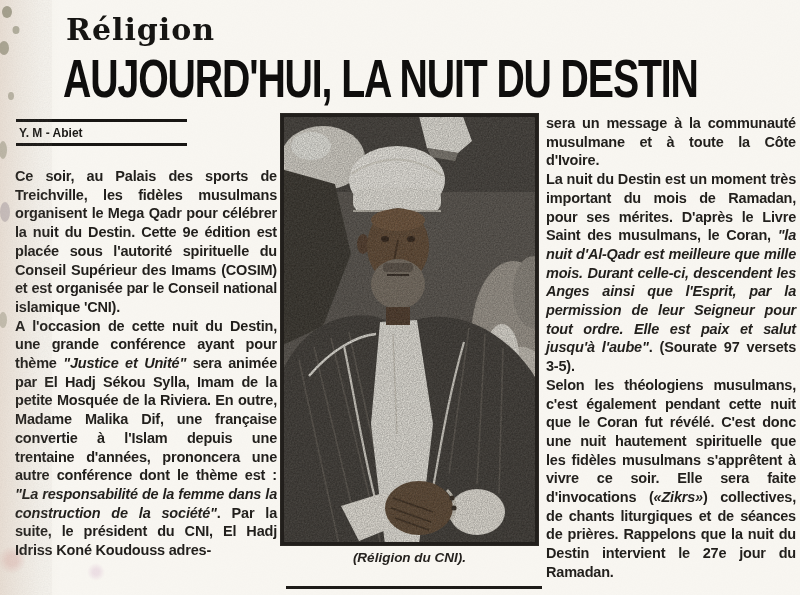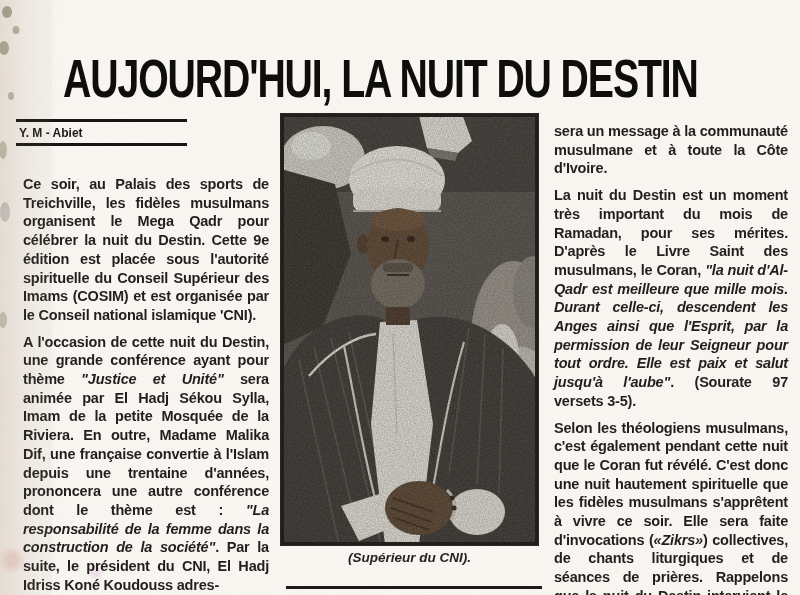--- a/index.html
+++ b/index.html
@@ -33,21 +33,21 @@
     border-top:3.5px solid #161412;border-bottom:3.5px solid #161412;
     padding:4px 0 3px 3px;
     font-weight:bold;font-size:12px;color:#1a1815;
   }
   .col{
     position:absolute;
     font-size:14.5px;line-height:18.7px;font-weight:bold;
     letter-spacing:-0.2px;
     text-align:justify;color:#201e1b;
   }
-  .col p{margin:8px;}
+  .col p{margin:0;}
   .col-left{left:15px;top:167px;width:262px;height:410px;}
   .col-right{left:546px;top:114px;width:250px;height:470px;}
   .ital{font-style:italic;}
   .photo{
     position:absolute;left:281px;top:114px;width:257px;height:431px;margin:0;
     outline:1px solid #2a2723;
   }
   .caption{
     position:absolute;left:281px;top:550px;width:257px;
     text-align:center;font-style:italic;font-weight:bold;
@@ -56,20 +56,21 @@
   .caption-rule{
     position:absolute;left:286px;top:586px;width:256px;height:3px;
     background:#1c1a17;
   }
 </style>
 </head>
 <body>
 
 <div class="page">
 
+  <div class="kicker">Réligion</div>
 
   <h1 class="headline">AUJOURD'HUI, LA NUIT DU DESTIN</h1>
 
   <div class="byline">
     <span>Y. M - Abiet</span>
   </div>
 
   <div class="col col-left">
       <p><span>Ce soir, au Palais des sports de Treichville, les fidèles musulmans organisent le Mega Qadr pour célébrer la nuit du Destin. Cette 9e édition est placée sous l'autorité spirituelle du Conseil Supérieur des Imams (COSIM) et est organisée par le Conseil national islamique 'CNI).</span></p>
       <p><span>A l'occasion de cette nuit du Destin, une grande conférence ayant pour thème </span><span class="ital">"Justice et Unité"</span><span> sera animée par El Hadj Sékou Sylla, Imam de la petite Mosquée de la Riviera. En outre, Madame Malika Dif, une française convertie à l'Islam depuis une trentaine d'années, prononcera une autre conférence dont le thème est : </span><span class="ital">"La responsabilité de la femme dans la construction de la société"</span><span>. Par la suite, le président du CNI, El Hadj Idriss Koné Koudouss adres-</span></p>
@@ -156,21 +157,21 @@
         <circle cx="173" cy="394" r="2.5" fill="#2e241a"></circle>
       </g>
 
       <rect width="257" height="431" filter="url(#grainDark)" opacity="0.42"></rect>
       <rect width="257" height="431" filter="url(#grainLight)" opacity="0.18"></rect>
       <rect x="1.5" y="1.5" width="254" height="428" fill="none" stroke="#201d1a" stroke-width="3"></rect>
     </svg>
   </figure>
 
   <div class="caption">
-    <div>(Supérieur du CNI).</div>
+    <div>(Réligion du CNI).</div>
   </div>
   <div class="caption-rule"></div>
 
   <div class="col col-right">
       <p><span>sera un message à la communauté musulmane et à toute la Côte d'Ivoire.</span></p>
       <p><span>La nuit du Destin est un moment très important du mois de Ramadan, pour ses mérites. D'après le Livre Saint des musulmans, le Coran, </span><span class="ital">"la nuit d'Al-Qadr est meilleure que mille mois. Durant celle-ci, descendent les Anges ainsi que l'Esprit, par la permission de leur Seigneur pour tout ordre. Elle est paix et salut jusqu'à l'aube"</span><span>. (Sourate 97 versets 3-5).</span></p>
       <p><span>Selon les théologiens musulmans, c'est également pendant cette nuit que le Coran fut révélé. C'est donc une nuit hautement spirituelle que les fidèles musulmans s'apprêtent à vivre ce soir. Elle sera faite d'invocations (</span><span class="ital">«Zikrs»</span><span>) collectives, de chants liturgiques et de séances de prières. Rappelons que la nuit du Destin intervient le 27e jour du Ramadan.</span></p>
     </div>
 
   <svg class="speckles" width="800" height="595">

